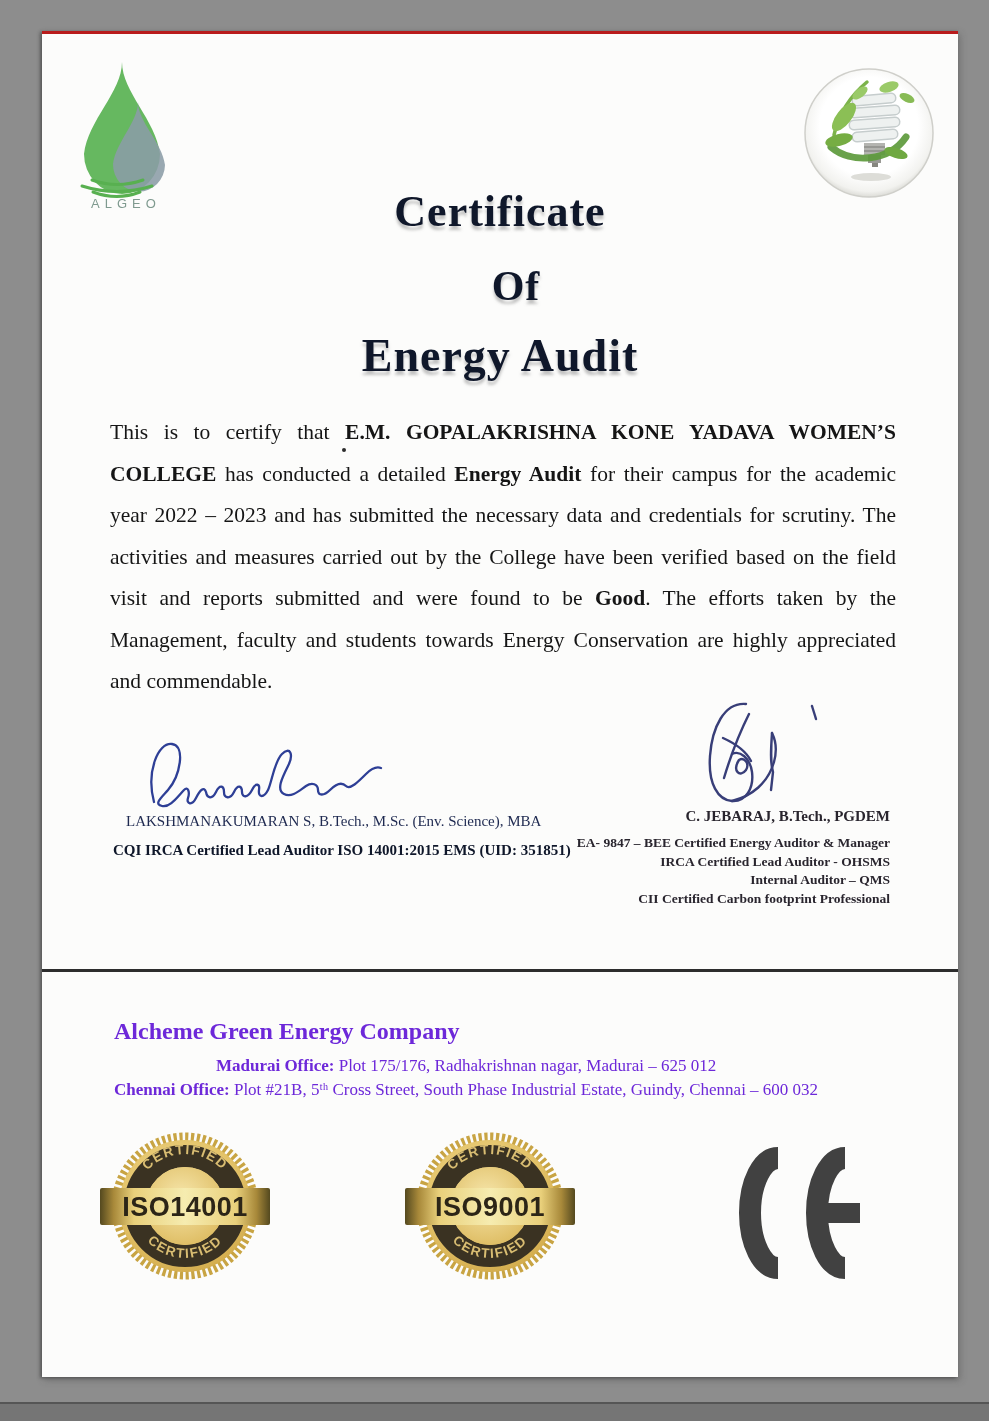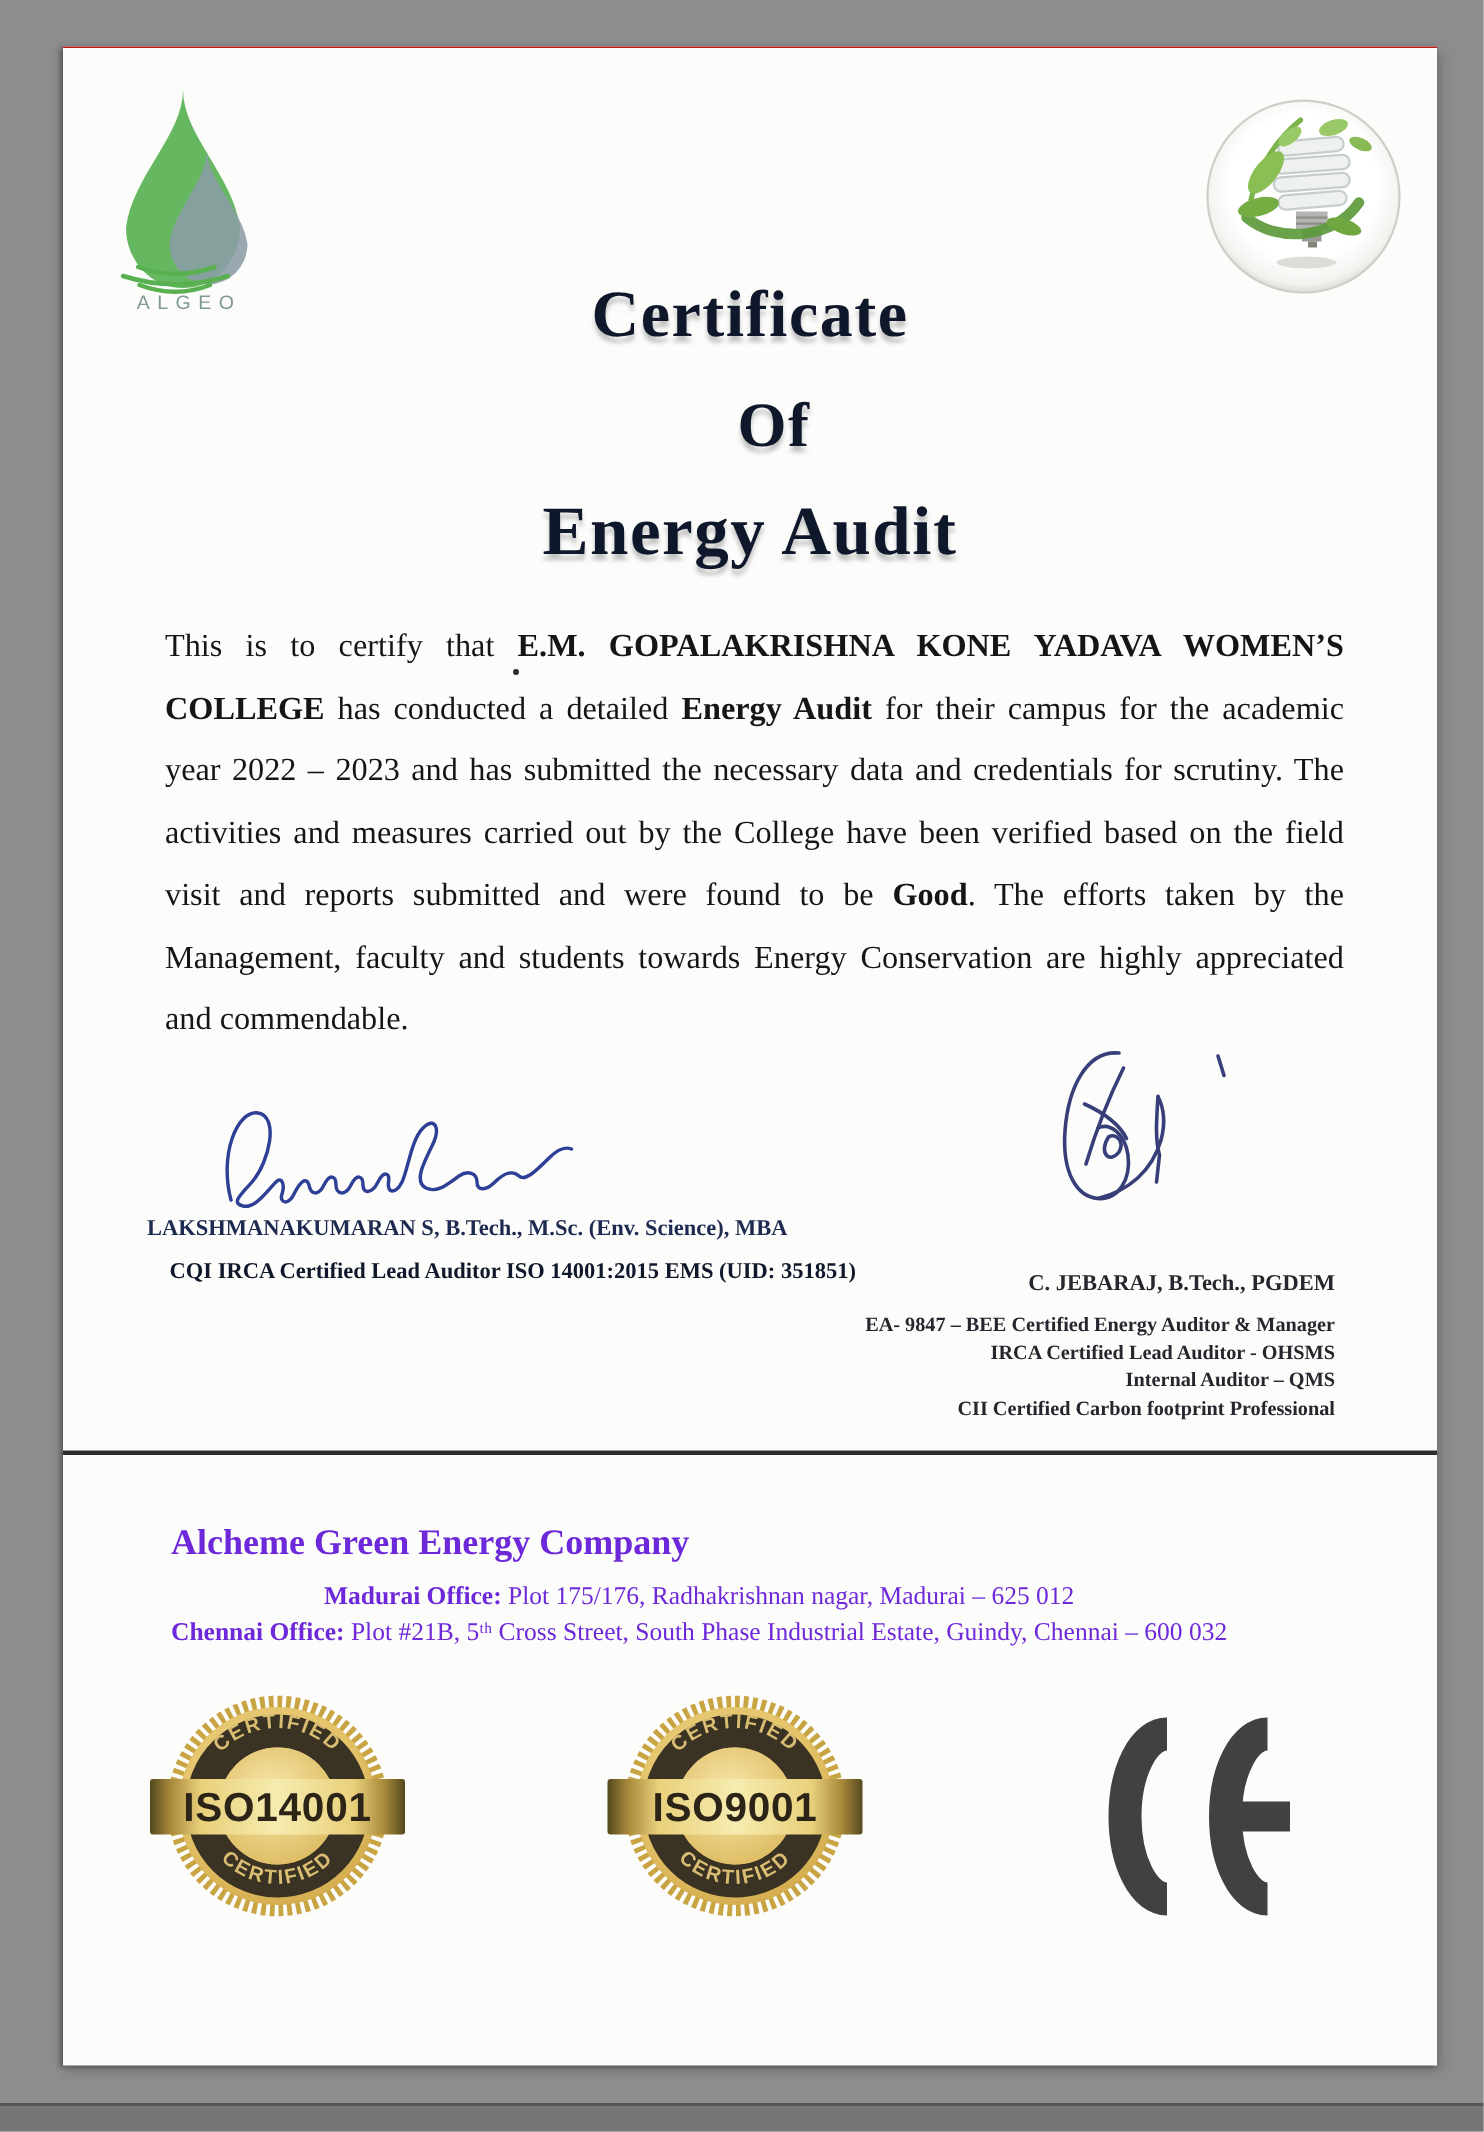--- a/index.html
+++ b/index.html
@@ -4,45 +4,45 @@
 <style>
   * { margin:0; padding:0; box-sizing:border-box; }
   html,body { width:989px; height:1421px; }
   body { font-family:"Liberation Serif", serif; background:#8d8d8d; position:relative; overflow:hidden; }
 
   .scan { position:absolute; left:0; top:0; width:989px; height:1421px; background:#8d8d8d; }
   .scan-bottom-strip { position:absolute; left:0; top:1402px; width:989px; height:19px;
     background:#757575; border-top:2px solid #555; }
 
   .page { position:absolute; left:42px; top:31px; width:916px; height:1346px;
-    background:#fcfcfb; border-top:1px solid #b91c1c;
+    background:#fcfcfb; border-top:3px solid #b91c1c;
     box-shadow:-2px 1px 3px rgba(45,45,45,.5), 2px 3px 7px rgba(60,60,60,.35); }
 
   
   .title-line { position:absolute; left:0; width:916px; text-align:center;
     font-weight:bold; color:#0f172a; letter-spacing:1px;
     text-shadow:0 4px 3px rgba(145,145,145,.55); }
   .t1 { top:152px; font-size:44px; }
   .t2 { top:228px; font-size:42px;padding-left:32px; }
   .t3 { top:295px; font-size:46px; }
 
   
   .body-text { position:absolute; left:68px; top:378px; width:786px;
     font-size:21.5px; line-height:41.5px; text-align:justify; color:#151515; }
   .stray-dot { position:absolute; left:300px; top:414px; width:4px; height:4px;
     border-radius:50%; background:#2b2b2b; }
 
   
   .sig-svg { position:absolute; }
-  .name-left { position:absolute; left:56px; top:777px; font-weight:bold; font-size:15px;
+  .name-left { position:absolute; left:84px; top:777px; font-weight:normal; font-size:15px;
     line-height:21px; color:#1e2950; }
   .cred-left { position:absolute; left:71px; top:806px; font-weight:bold; font-size:15px;
     line-height:21px; color:#0f172a; }
   .right-block { position:absolute; right:68px; top:771px; text-align:right; color:#29252e; }
-  .right-name { font-weight:bold; font-size:15px; line-height:22px; margin-bottom:7px;margin-top:42px; }
+  .right-name { font-weight:bold; font-size:15px; line-height:22px; margin-bottom:7px; }
   .right-cred { font-weight:bold; font-size:13.5px; line-height:18.5px;margin-left:16px; }
 
   
   .rule { position:absolute; left:0; top:935px; width:916px; height:3px; background:#2d2d2d; }
 
   
   .company { position:absolute; left:72px; top:982px; color:#6d28d9; }
   .company-name { font-weight:bold; font-size:24px; line-height:30px; margin-bottom:8px; }
   .office-line { font-size:17px; line-height:24px;text-align:center; }
   .office-line b { font-weight:bold; }

